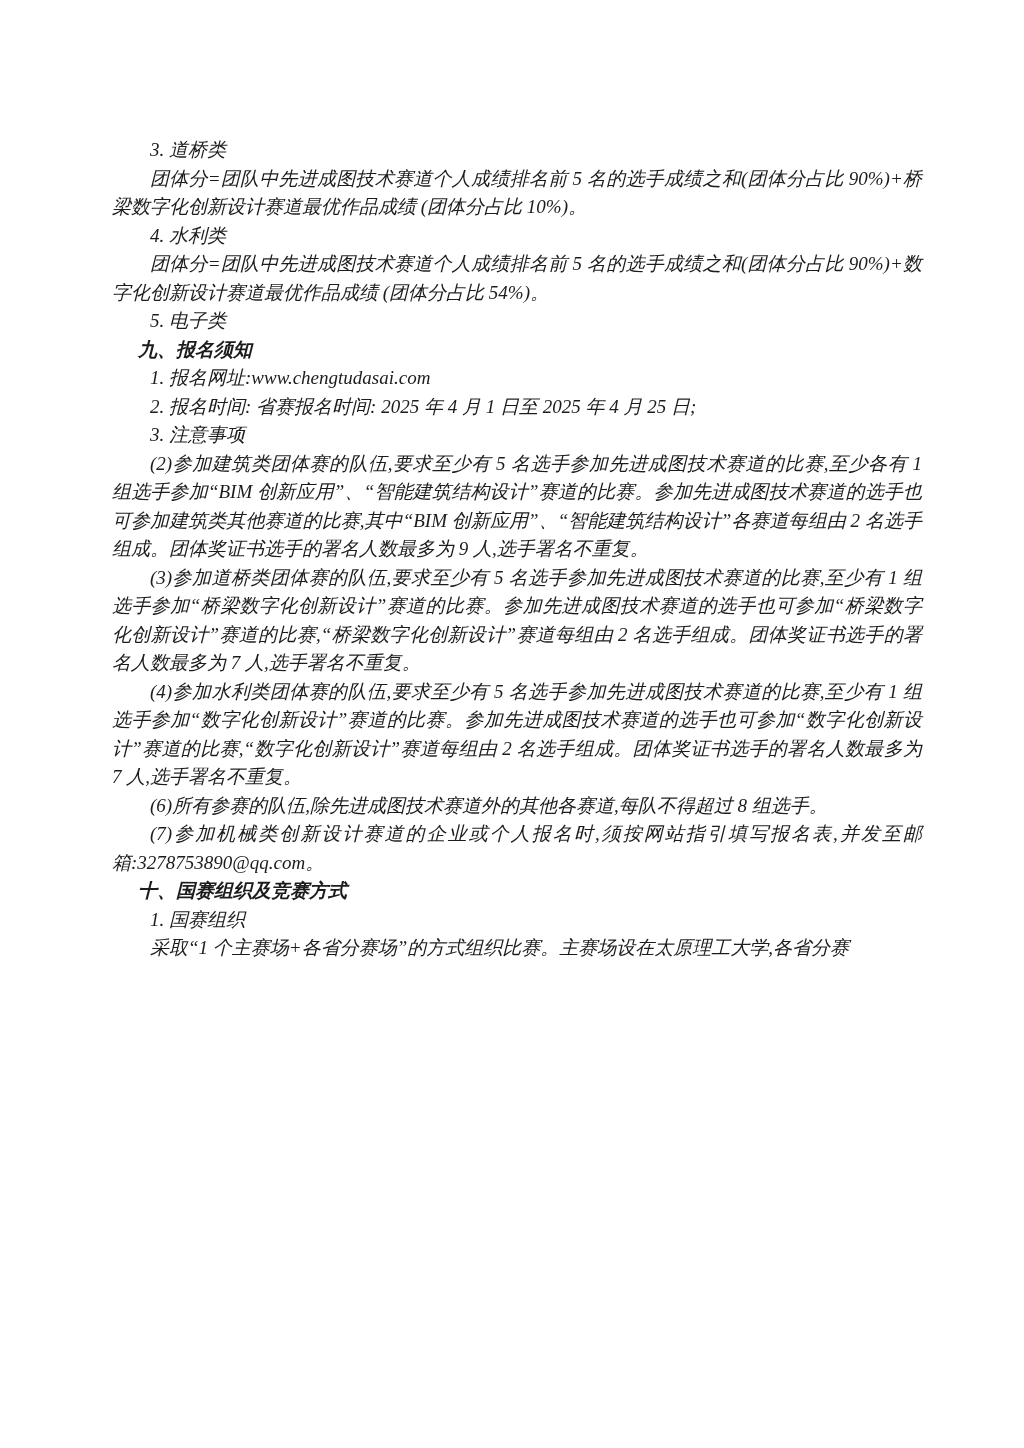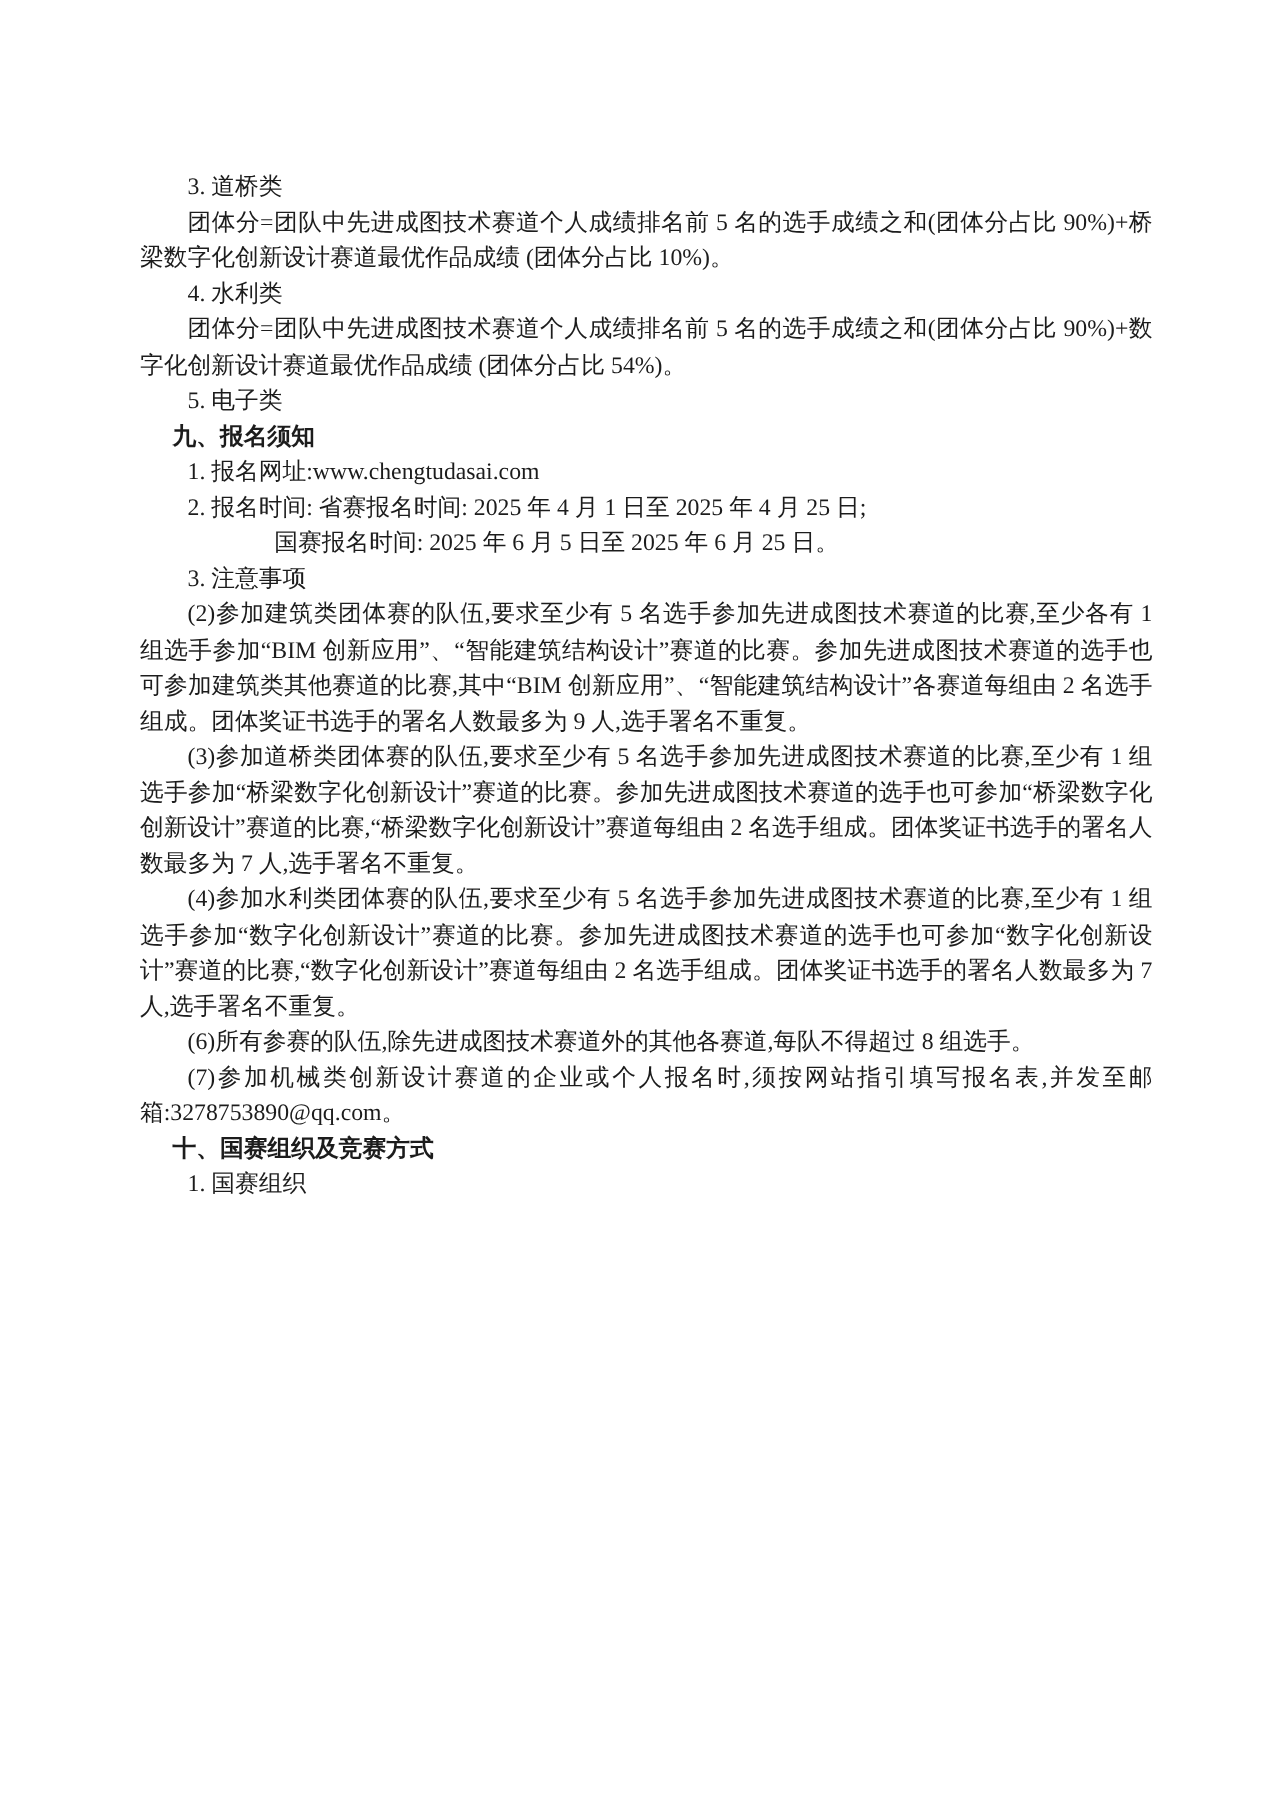--- a/index.html
+++ b/index.html
@@ -8,20 +8,21 @@
     background: #ffffff;
   }
   .page {
     position: relative;
     width: 1024px;
     height: 1060px;
     background: #ffffff;
     box-sizing: border-box;
     padding: 136px 102px 0 112px;
     overflow: hidden;
+    font-style: italic;
   }
   .doc {
     font-family: "Liberation Serif", "DejaVu Serif", serif;
     font-size: 19px;
     line-height: 28.5px;
     color: #1c1c1c;
   }
   .doc p {
     margin: 0;
     padding: 0;
@@ -47,23 +48,23 @@
 <div class="page" style="background: rgb(255, 255, 255);">
   <div class="doc" style="color: rgb(28, 28, 28);">
       <p class="para indent">3. 道桥类</p>
       <p class="para indent">团体分=团队中先进成图技术赛道个人成绩排名前 5 名的选手成绩之和(团体分占比 90%)+桥梁数字化创新设计赛道最优作品成绩 (团体分占比 10%)。</p>
       <p class="para indent">4. 水利类</p>
       <p class="para indent">团体分=团队中先进成图技术赛道个人成绩排名前 5 名的选手成绩之和(团体分占比 90%)+数字化创新设计赛道最优作品成绩 (团体分占比 54%)。</p>
       <p class="para indent">5. 电子类</p>
       <p class="para heading">九、报名须知</p>
       <p class="para indent">1. 报名网址:www.chengtudasai.com</p>
       <p class="para indent">2. 报名时间: 省赛报名时间: 2025 年 4 月 1 日至 2025 年 4 月 25 日;</p>
-      <p class="para hang">国赛报名时间: 2025 年 6 月 5 日至 2025 年 6 月 25 日。</p>
       <p class="para indent">3. 注意事项</p>
       <p class="para indent">(2)参加建筑类团体赛的队伍,要求至少有 5 名选手参加先进成图技术赛道的比赛,至少各有 1 组选手参加“BIM 创新应用”、“智能建筑结构设计”赛道的比赛。参加先进成图技术赛道的选手也可参加建筑类其他赛道的比赛,其中“BIM 创新应用”、“智能建筑结构设计”各赛道每组由 2 名选手组成。团体奖证书选手的署名人数最多为 9 人,选手署名不重复。</p>
       <p class="para indent">(3)参加道桥类团体赛的队伍,要求至少有 5 名选手参加先进成图技术赛道的比赛,至少有 1 组选手参加“桥梁数字化创新设计”赛道的比赛。参加先进成图技术赛道的选手也可参加“桥梁数字化创新设计”赛道的比赛,“桥梁数字化创新设计”赛道每组由 2 名选手组成。团体奖证书选手的署名人数最多为 7 人,选手署名不重复。</p>
       <p class="para indent">(4)参加水利类团体赛的队伍,要求至少有 5 名选手参加先进成图技术赛道的比赛,至少有 1 组选手参加“数字化创新设计”赛道的比赛。参加先进成图技术赛道的选手也可参加“数字化创新设计”赛道的比赛,“数字化创新设计”赛道每组由 2 名选手组成。团体奖证书选手的署名人数最多为 7 人,选手署名不重复。</p>
       <p class="para indent">(6)所有参赛的队伍,除先进成图技术赛道外的其他各赛道,每队不得超过 8 组选手。</p>
       <p class="para indent">(7)参加机械类创新设计赛道的企业或个人报名时,须按网站指引填写报名表,并发至邮箱:3278753890@qq.com。</p>
       <p class="para heading">十、国赛组织及竞赛方式</p>
       <p class="para indent">1. 国赛组织</p>
+      <p class="para indent">采取“1 个主赛场+各省分赛场”的方式组织比赛。主赛场设在太原理工大学,各省分赛</p>
     </div>
 </div>
 
 </body></html>

